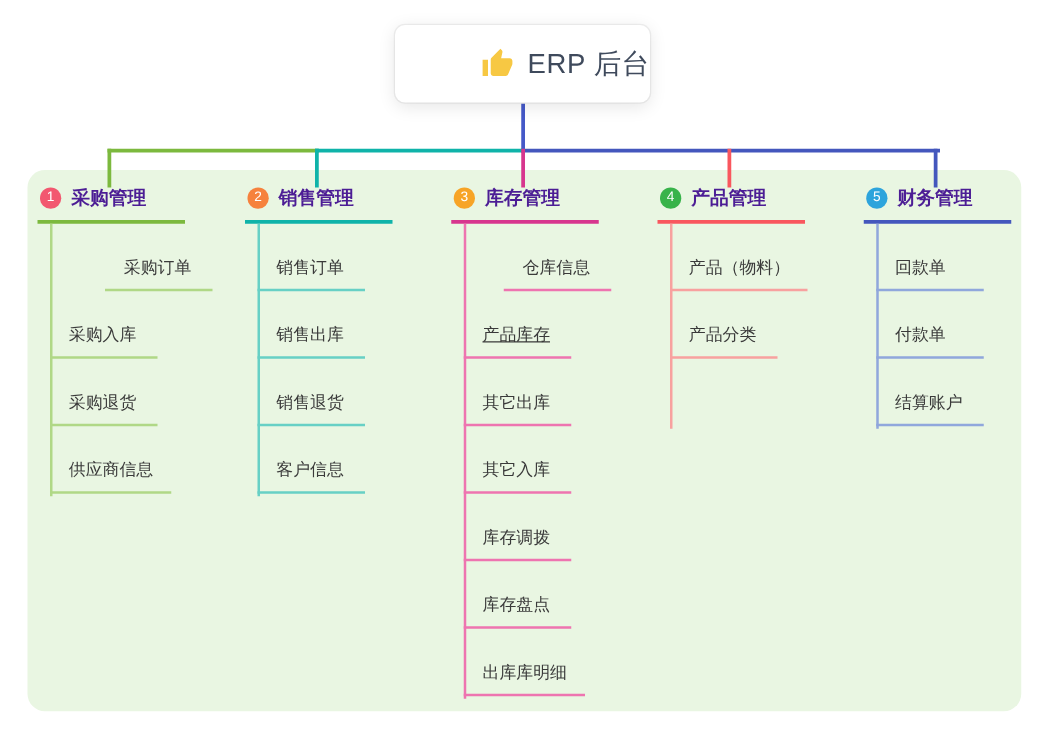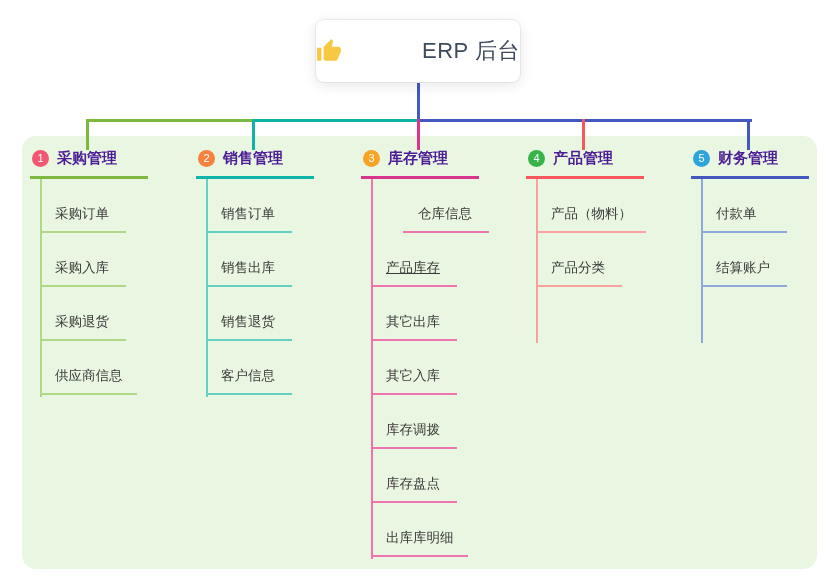--- a/index.html
+++ b/index.html
@@ -4,21 +4,21 @@
 <style>
   html,body { margin:0; padding:0; background:#ffffff; font-family:"Liberation Sans","DejaVu Sans",sans-serif; }
   .stage { position:relative; width:839px; height:588px; background:#ffffff; overflow:hidden; }
 
   .panel { position:absolute; left:22px; top:136px; width:795px; height:433px;
            border-radius:14px; }
 
   .root-card { position:absolute; left:316px; top:20px; width:204px; height:62px;
                background:#ffffff; border-radius:8px;
                box-shadow:0 3px 14px rgba(0,0,0,.10), 0 0 0 1px #f1f1f1;
-               display:flex; align-items:center; justify-content:space-between; gap:11px; z-index:5; }
+               display:flex; align-items:center; justify-content:flex-end; gap:11px; z-index:5; }
   .root-label { font-size:22px; color:#3f4a5c; letter-spacing:.5px; }
   .thumb-icon { width:26px; height:26px; display:block; }
 
   .cline { position:absolute; z-index:2; }
 
   .branch { position:absolute; top:147px; z-index:3; }
   .branch-header { display:flex; align-items:center; gap:8px; width:118px;
                    padding:2px 0 8px 2px; border-bottom:3px solid; box-sizing:border-box; }
   .badge { width:17px; height:17px; border-radius:50%; color:#fff; font-size:11px; line-height:1;
            display:flex; align-items:center; justify-content:center; flex:0 0 17px; }
@@ -57,21 +57,21 @@
     </div>
   <div id="branches">
       <div class="branch" style="left: 30px;">
         <div class="branch-header" style="border-bottom-color: rgb(124, 185, 62);">
           <span class="badge" style="background: rgb(242, 88, 112);">1</span>
           <span class="branch-label">采购管理</span>
         </div>
         <div class="children">
           <div class="stem" style="background: rgb(176, 216, 134); height: 218px;"></div>
           <div class="child">
-            <div class="child-box" style="border-bottom-color: rgb(176, 216, 134);">采购订单</div>
+            <div class="child-box" style="border-bottom-color: rgb(176, 216, 134); margin-left: 44px;">采购订单</div>
           </div>
           <div class="child">
             <div class="child-box" style="border-bottom-color: rgb(176, 216, 134);">采购入库</div>
           </div>
           <div class="child">
             <div class="child-box" style="border-bottom-color: rgb(176, 216, 134);">采购退货</div>
           </div>
           <div class="child">
             <div class="child-box" style="border-bottom-color: rgb(176, 216, 134);">供应商信息</div>
           </div>
@@ -144,20 +144,23 @@
         </div>
       </div>
       <div class="branch" style="left: 691px;">
         <div class="branch-header" style="border-bottom-color: rgb(68, 87, 189);">
           <span class="badge" style="background: rgb(45, 164, 220);">5</span>
           <span class="branch-label">财务管理</span>
         </div>
         <div class="children">
           <div class="stem" style="background: rgb(144, 167, 220); height: 164px;"></div>
           <div class="child">
+            <div class="child-box" style="border-bottom-color: rgb(144, 167, 220);">回款单</div>
+          </div>
+          <div class="child">
             <div class="child-box" style="border-bottom-color: rgb(144, 167, 220);">付款单</div>
           </div>
           <div class="child">
             <div class="child-box" style="border-bottom-color: rgb(144, 167, 220);">结算账户</div>
           </div>
         </div>
       </div>
     </div>
 </div>
 

